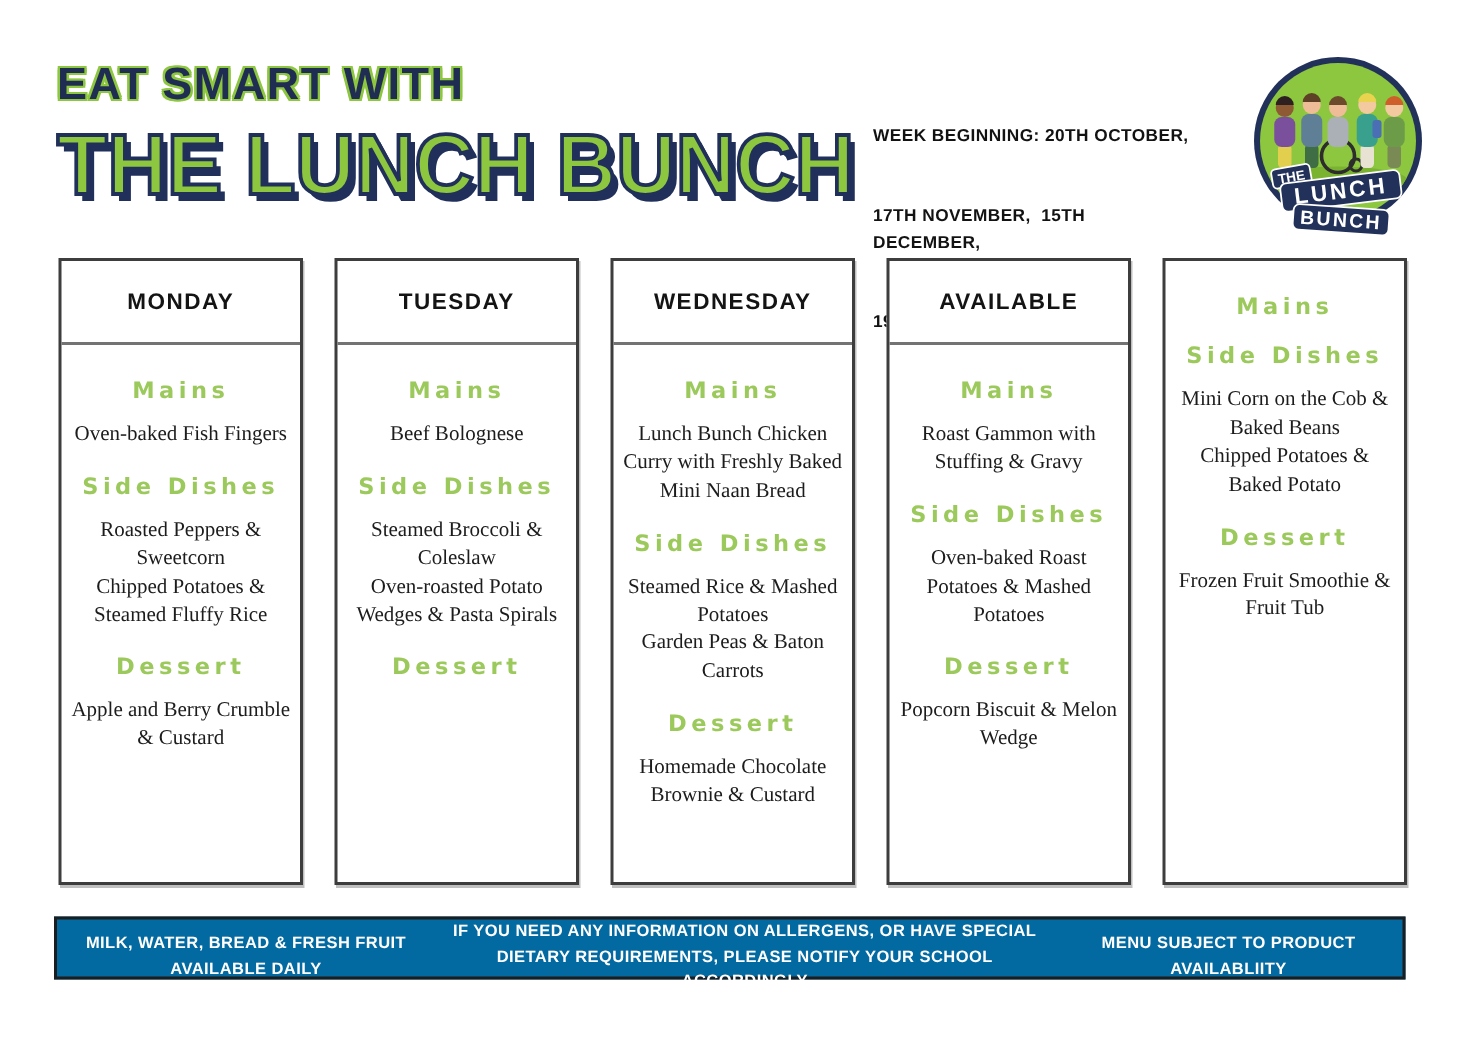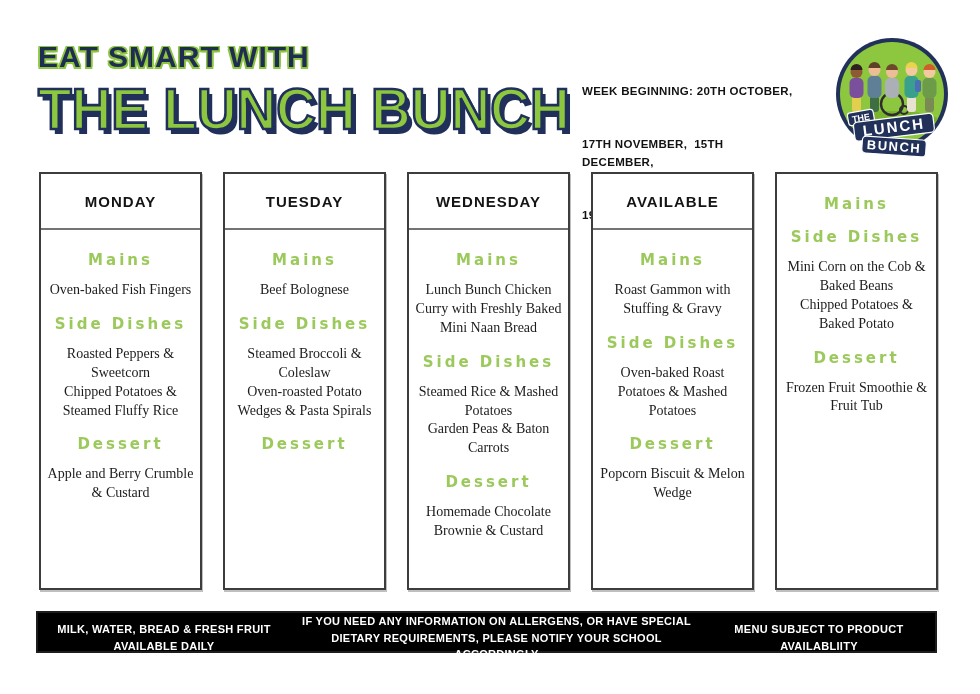--- a/index.html
+++ b/index.html
@@ -52,21 +52,21 @@
     color:#9cc95c; font-family:"DejaVu Sans", sans-serif;
   }
   .menu-item {
     font-family:"Liberation Serif", serif; font-size:14px; line-height:1.35;
     color:#1c1c1c; margin:0 auto; max-width:158px;
   }
 
   
   .footer-bar {
     position:absolute; left:36px; top:611px; width:901px; height:42px;
-    background:#000000; border:2px solid #1d1d1d;
+    background:#0369a1; border:2px solid #1d1d1d;
     display:grid; grid-template-columns:252px 1fr 232px; align-items:center;
     color:#ffffff; font-weight:bold; font-size:11px; line-height:1.5;
     text-align:center; letter-spacing:.3px;
   }
   .footer-cell { padding:0 10px; }
 </style>
 </head>
 <body>
 
 <div class="sheet">

